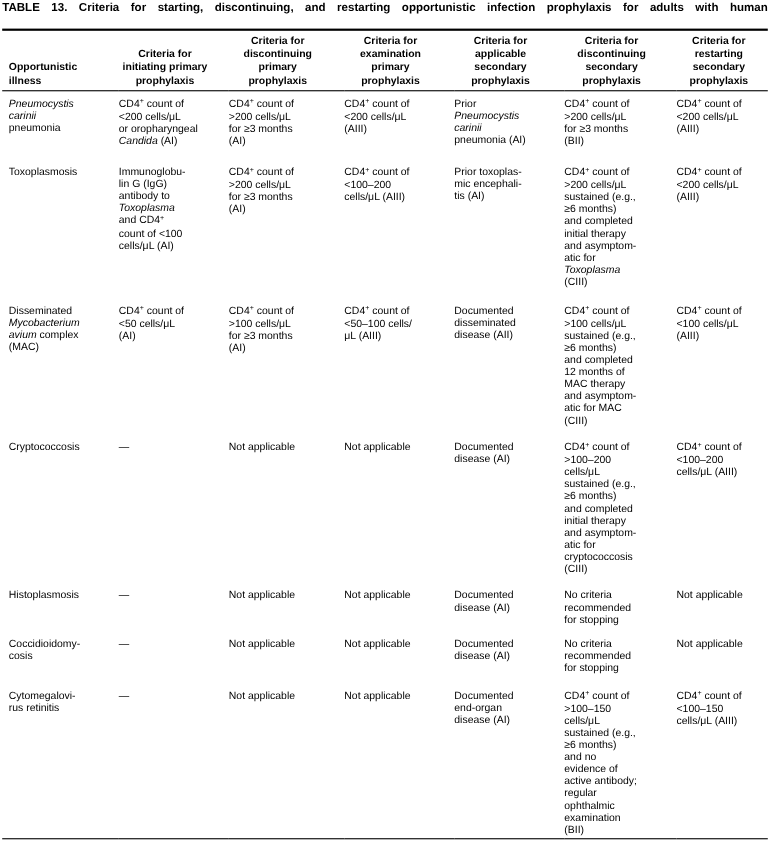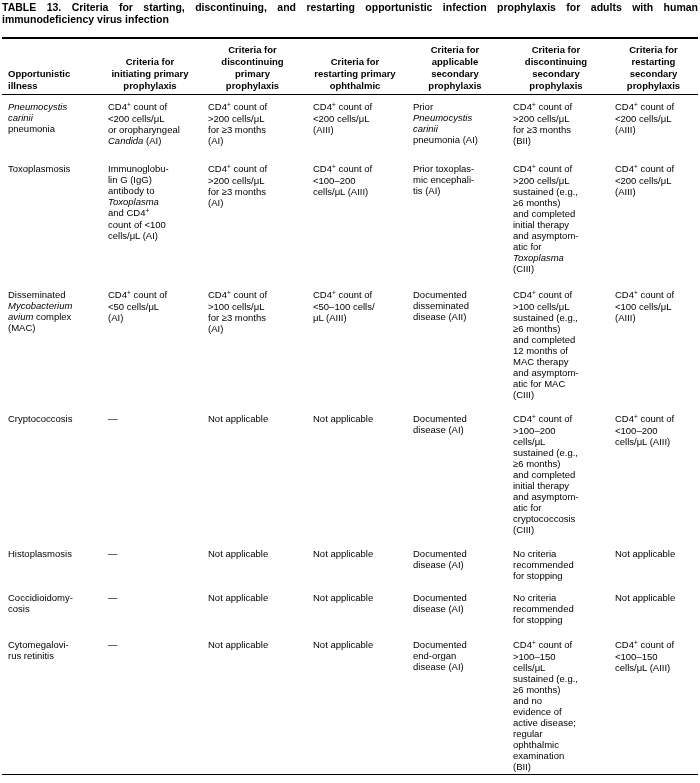--- a/index.html
+++ b/index.html
@@ -90,38 +90,37 @@
     position: relative;
     top: -3px;
   }
 </style>
 </head>
 <body>
 
 <div class="page">
   <div class="title">
     <span class="l1">TABLE 13. Criteria for starting, discontinuing, and restarting opportunistic infection prophylaxis for adults with human</span>
-    <span class="l2">immunodeficiency virus infection</span>
   </div>
   <table>
     <colgroup>
       <col class="c1">
         <col class="c2">
         <col class="c3">
         <col class="c4">
         <col class="c5">
         <col class="c6">
         <col class="c7">
     </colgroup>
     <thead>
       <tr>
         <th class="first">Opportunistic illness</th>
         <th>Criteria for initiating primary prophylaxis</th>
         <th>Criteria for discontinuing primary prophylaxis</th>
-        <th>Criteria for restarting primary ophthalmic</th>
+        <th>Criteria for examination primary prophylaxis</th>
         <th>Criteria for applicable secondary prophylaxis</th>
         <th>Criteria for discontinuing secondary prophylaxis</th>
         <th>Criteria for restarting secondary prophylaxis</th>
       </tr>
     </thead>
     <tbody>
         <tr class="rw0">
           <td class="first"><span class="it">Pneumocystis</span><br><span class="it">carinii</span><br><span>pneumonia</span></td>
           <td><span>CD4</span><span class="sp">+</span><span> count of</span><br><span>&lt;200 cells/μL</span><br><span>or oropharyngeal</span><br><span class="it">Candida</span><span> (AI)</span></td>
           <td><span>CD4</span><span class="sp">+</span><span> count of</span><br><span>&gt;200 cells/μL</span><br><span>for ≥3 months</span><br><span>(AI)</span></td>
@@ -174,18 +173,18 @@
           <td><span>Documented</span><br><span>disease (AI)</span></td>
           <td><span>No criteria</span><br><span>recommended</span><br><span>for stopping</span></td>
           <td><span>Not applicable</span></td>
         </tr>
         <tr class="rw6">
           <td class="first"><span>Cytomegalovi-</span><br><span>rus retinitis</span></td>
           <td><span>—</span></td>
           <td><span>Not applicable</span></td>
           <td><span>Not applicable</span></td>
           <td><span>Documented</span><br><span>end-organ</span><br><span>disease (AI)</span></td>
-          <td><span>CD4</span><span class="sp">+</span><span> count of</span><br><span>&gt;100–150</span><br><span>cells/μL</span><br><span>sustained (e.g.,</span><br><span>≥6 months)</span><br><span>and no</span><br><span>evidence of</span><br><span>active disease;</span><br><span>regular</span><br><span>ophthalmic</span><br><span>examination</span><br><span>(BII)</span></td>
+          <td><span>CD4</span><span class="sp">+</span><span> count of</span><br><span>&gt;100–150</span><br><span>cells/μL</span><br><span>sustained (e.g.,</span><br><span>≥6 months)</span><br><span>and no</span><br><span>evidence of</span><br><span>active antibody;</span><br><span>regular</span><br><span>ophthalmic</span><br><span>examination</span><br><span>(BII)</span></td>
           <td><span>CD4</span><span class="sp">+</span><span> count of</span><br><span>&lt;100–150</span><br><span>cells/μL (AIII)</span></td>
         </tr>
       </tbody>
   </table>
 </div>
 
 </body></html>

